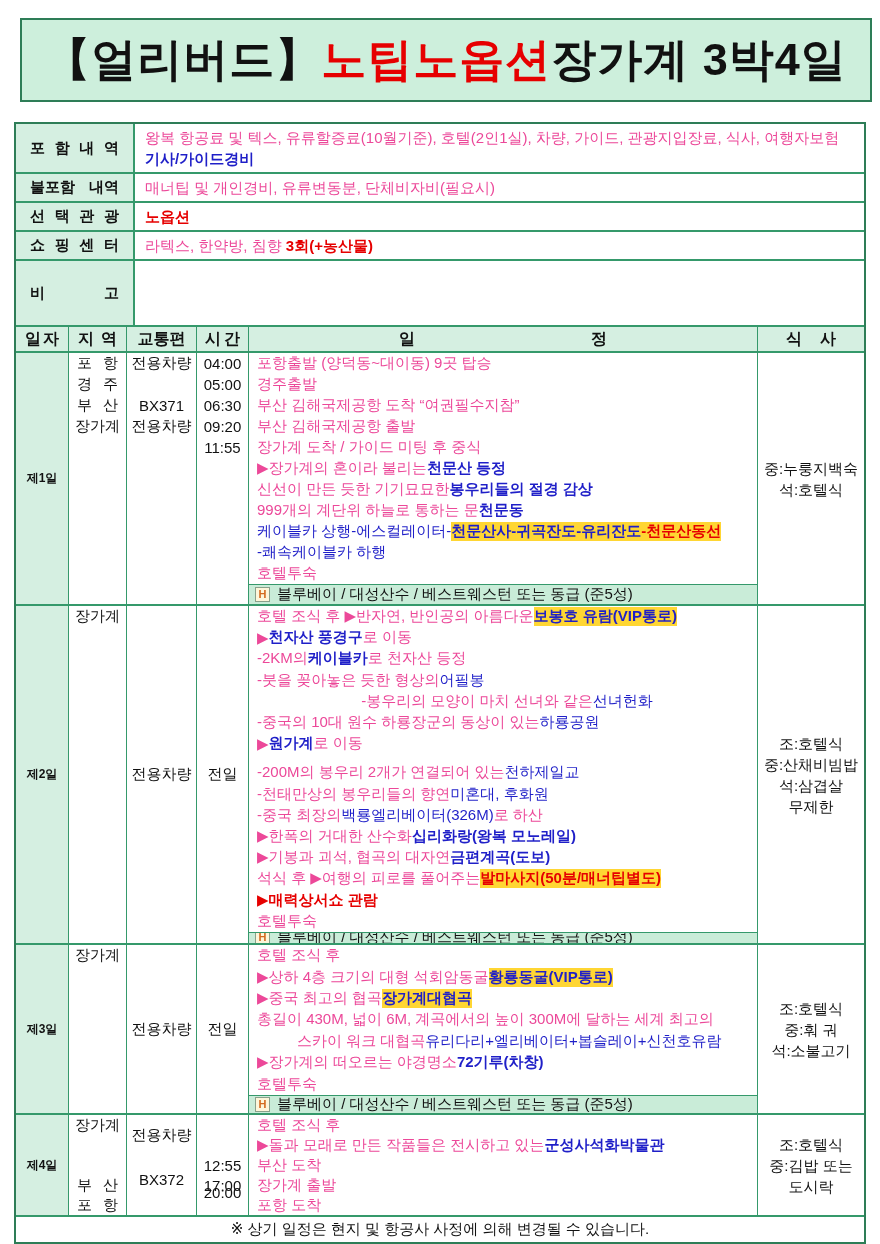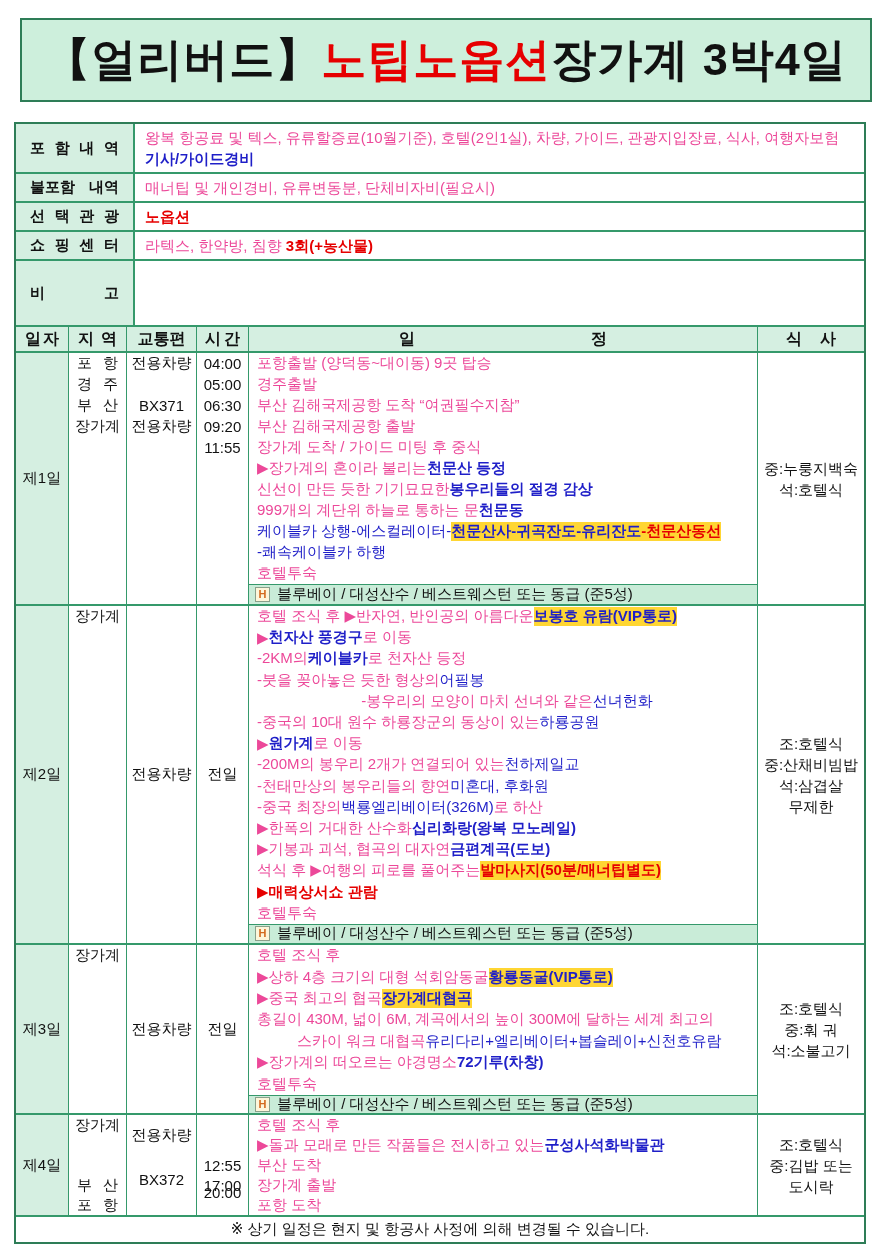--- a/index.html
+++ b/index.html
@@ -46,21 +46,21 @@
   .hc1{width:58px;flex:0 0 58px}.hc1.spread{padding:0 9px}
   .hc2{width:70px;flex:0 0 70px}
   .hc3{width:52px;flex:0 0 52px}.hc3.spread{padding:0 8px}
   .hc4{flex:1}.hc4.spread{padding:0 150px}
   .hc5{width:106px;flex:0 0 106px;border-right:none}.hc5.spread{padding:0 28px}
 
   
   .drow{display:flex;border-bottom:2px solid var(--g)}
   .d1{height:253px}.d2{height:339px}.d3{height:170px}.d4{height:102px}
   .cday{width:53px;flex:0 0 53px;background:var(--mint);border-right:1px solid var(--g);
-    display:flex;align-items:center;justify-content:center;font-weight:normal;font-size:15px}
+    display:flex;align-items:center;justify-content:center;font-weight:bold;font-size:12px}
   .poscol{position:relative;border-right:1px solid var(--g)}
   .creg{width:58px;flex:0 0 58px}
   .ctrans{width:70px;flex:0 0 70px}
   .ctime{width:52px;flex:0 0 52px}
   .pos{position:absolute;left:0;right:0;display:flex;align-items:center;justify-content:center;
     white-space:nowrap;overflow:hidden}
   .pos.spread{justify-content:space-between;padding:0 8px}
   .citin{flex:1;display:flex;flex-direction:column;border-right:1px solid var(--g);overflow:hidden}
   .tline{display:flex;align-items:center;padding-left:8px;white-space:nowrap;overflow:hidden}
   .hotel{flex:1;background:var(--mint-hotel);border-top:1px solid var(--g);
@@ -311,21 +311,21 @@
             </div>
             <div class="tline" style="height: 21.2px;">
               <span class="s-k">-중국의 10대 원수 하룡장군의 동상이 있는 </span>
               <span class="s-bl">하룡공원</span>
             </div>
             <div class="tline" style="height: 21.2px;">
               <span class="s-k">▶</span>
               <span class="s-bb">원가계</span>
               <span class="s-k">로 이동</span>
             </div>
-            <div class="tline" style="height: 21.2px;">
+            <div class="tline" style="height: 21.2px; margin-top: 8px;">
               <span class="s-k">-200M의 봉우리 2개가 연결되어 있는 </span>
               <span class="s-bl">천하제일교</span>
             </div>
             <div class="tline" style="height: 21.2px;">
               <span class="s-k">-천태만상의 봉우리들의 향연 </span>
               <span class="s-bl">미혼대, 후화원</span>
             </div>
             <div class="tline" style="height: 21.2px;">
               <span class="s-k">-중국 최장의 </span>
               <span class="s-bl">백룡엘리베이터(326M)</span>

